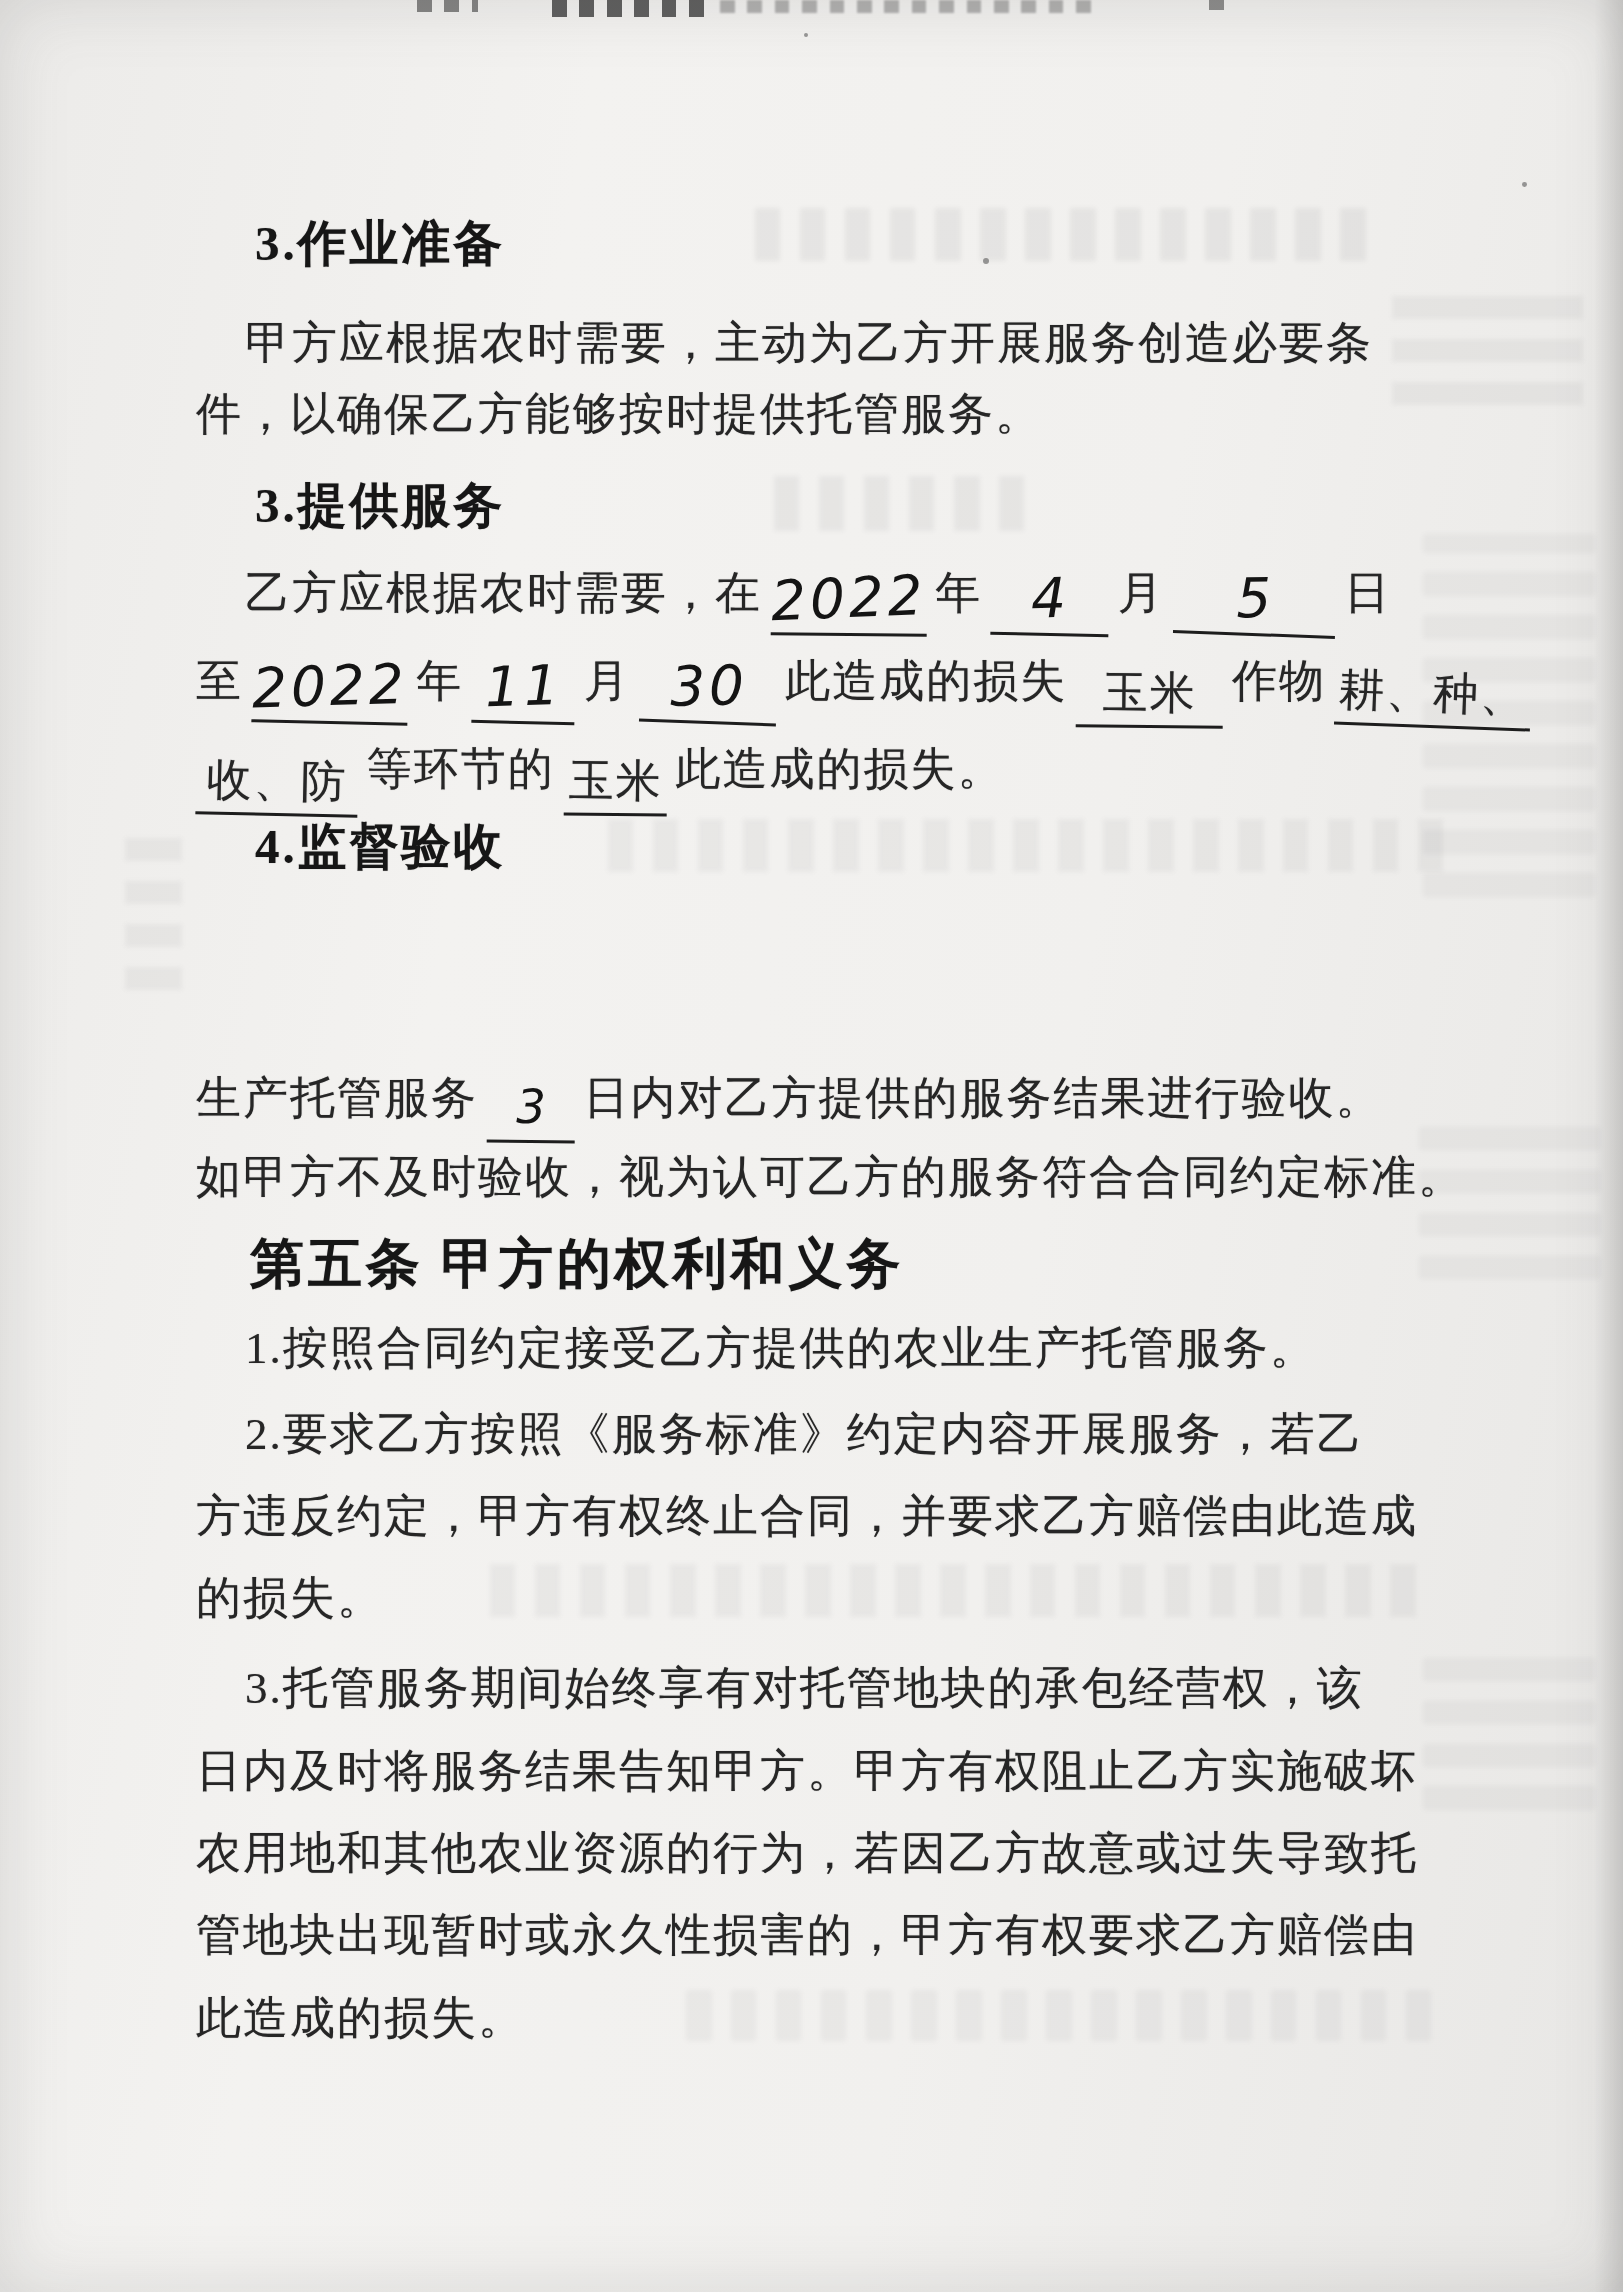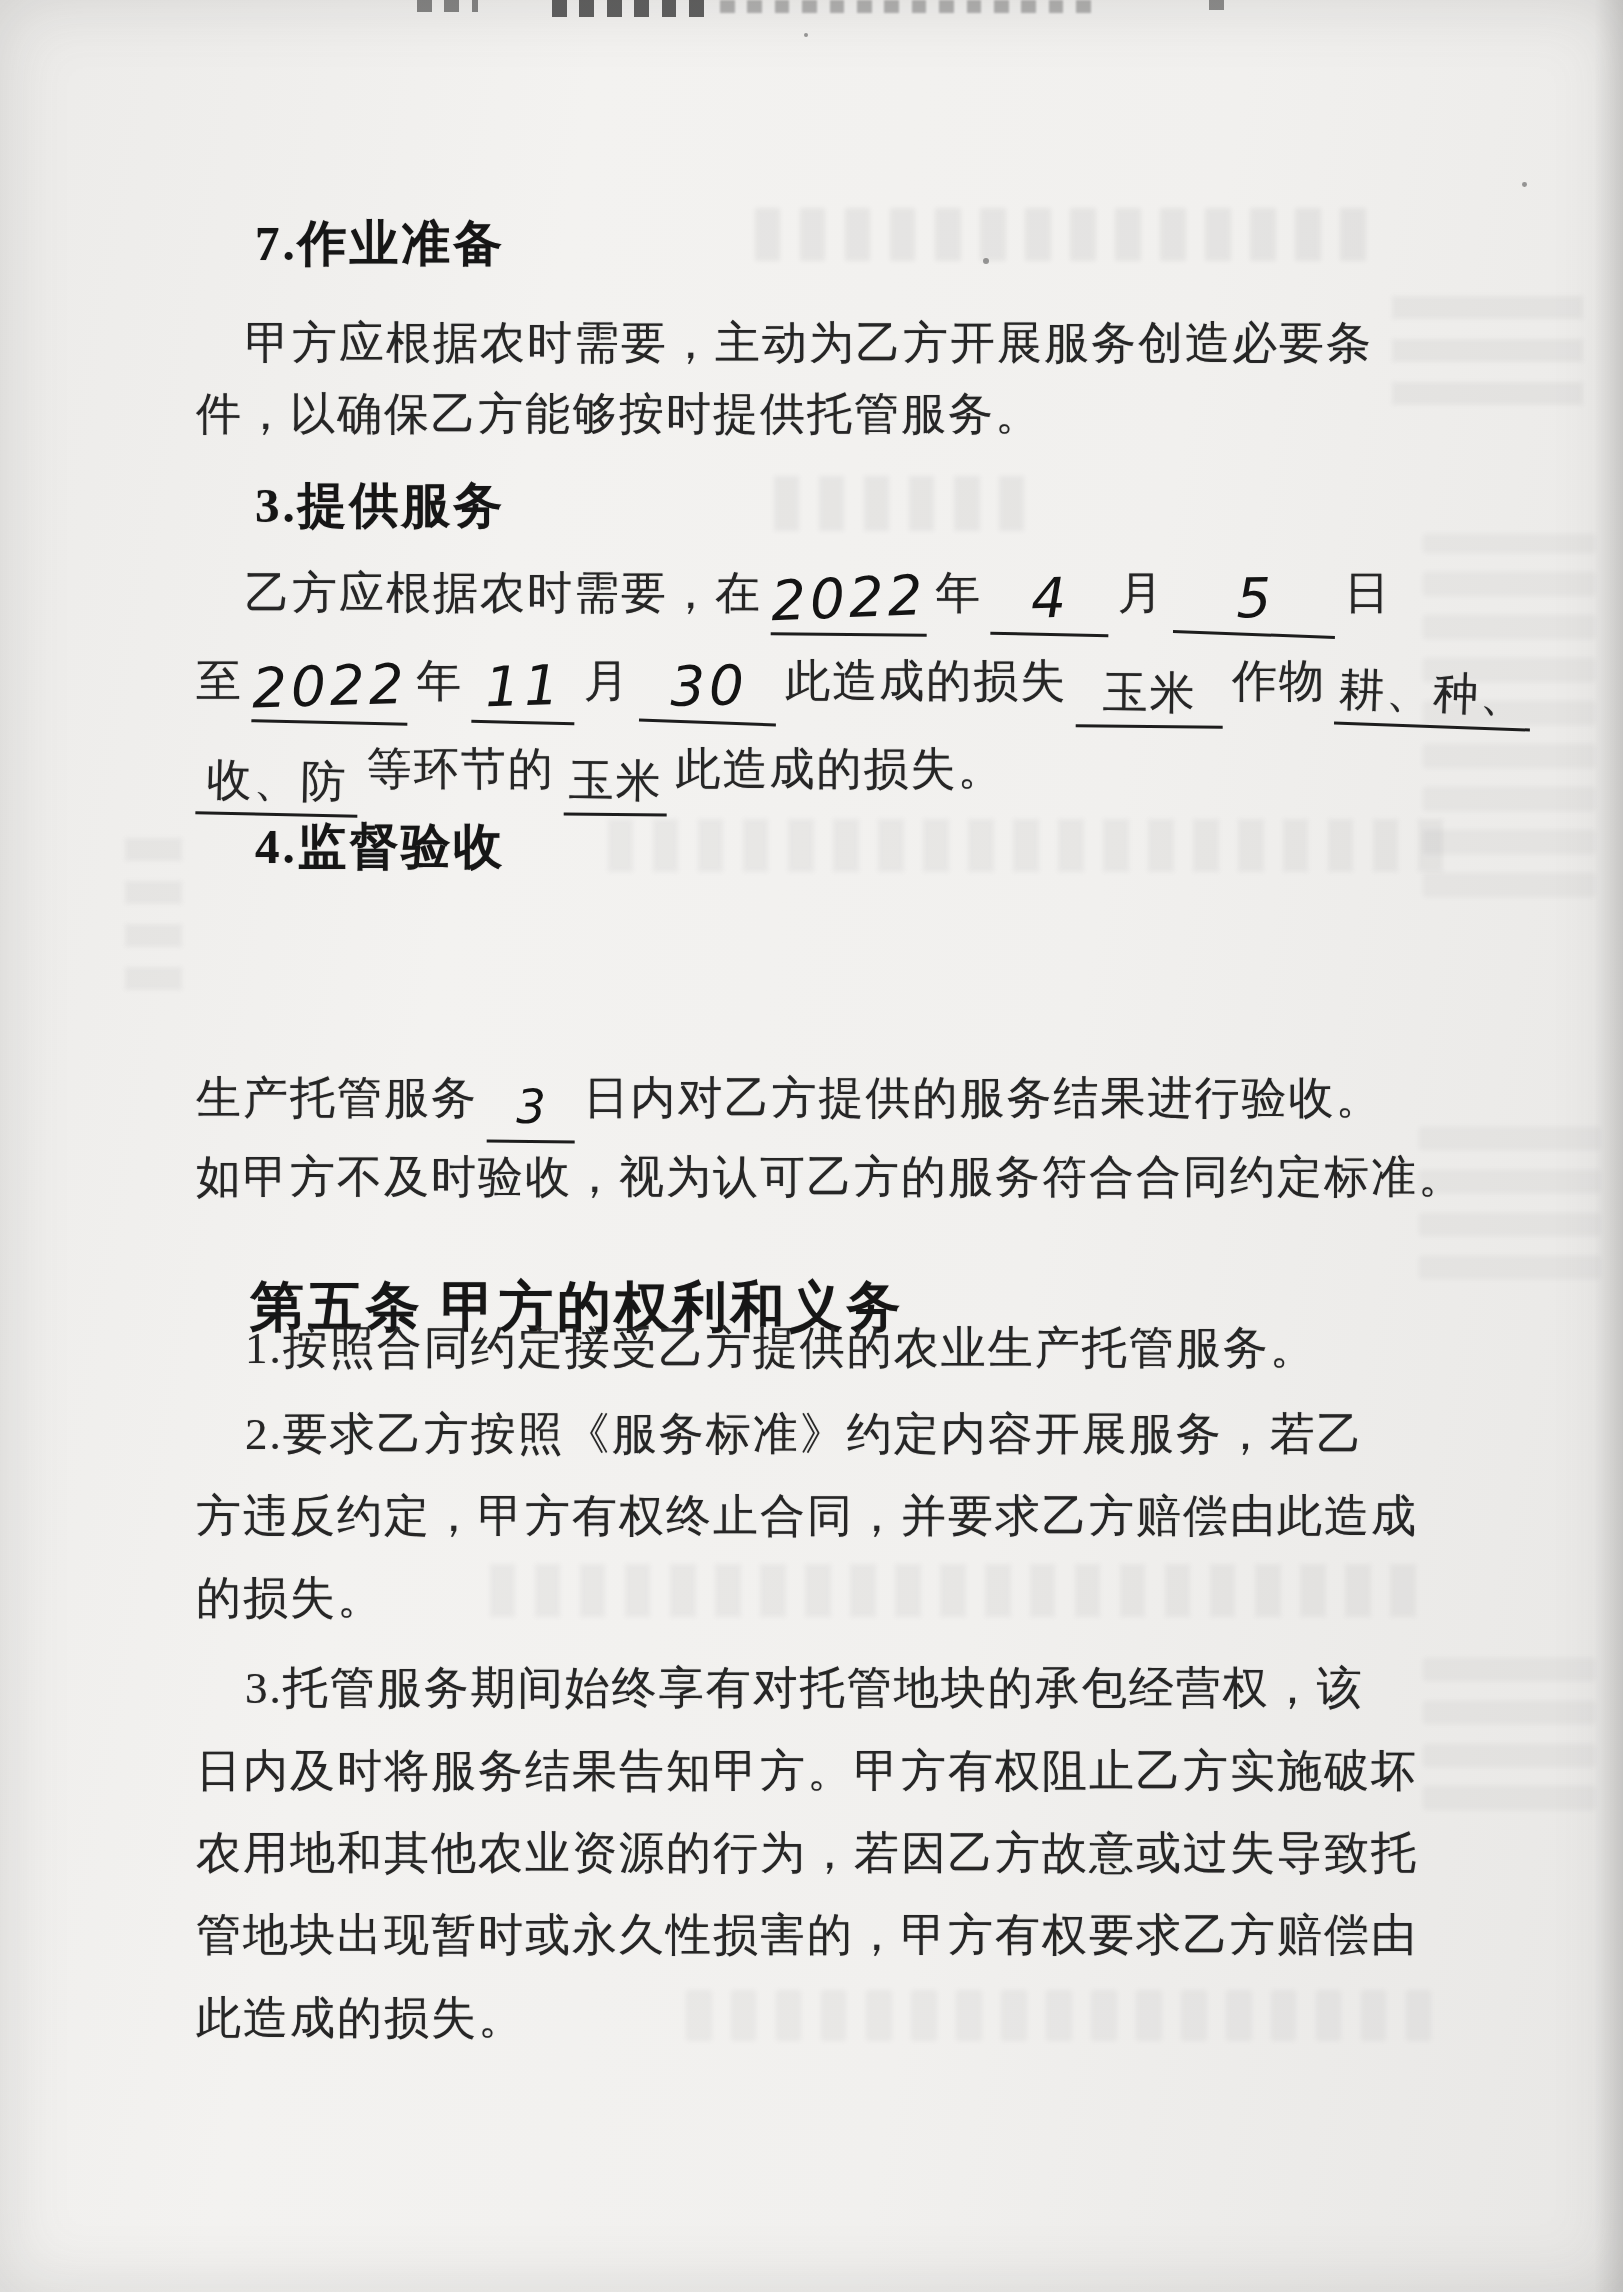--- a/index.html
+++ b/index.html
@@ -65,21 +65,21 @@
   <div class="bleed b9"></div>
   <div class="bleed v b10"></div>
   <div class="frag f1"></div>
   <div class="frag f2"></div>
   <div class="frag f3"></div>
   <div class="frag f4"></div>
   <div class="speck sp1"></div>
   <div class="speck sp2"></div>
   <div class="speck sp3"></div>
 
-  <div class="line heading" style="left:255px;top:211px">7.作业准备</div>
+  <div class="line heading" style="left:255px;top:211px">3.作业准备</div>
   <div class="line" style="left:245px;top:313px">甲方应根据农时需要，主动为乙方开展服务创造必要条</div>
   <div class="line" style="left:196px;top:384px">件，以确保乙方能够按时提供托管服务。</div>
 
   <div class="line heading" style="left:255px;top:473px">3.提供服务</div>
 
   <div class="line" style="left:245px;top:563px">
     <span>乙方应根据农时需要，在</span><span class="blank w150 tilt0"><span class="hand">2022</span></span><span>年</span><span class="blank w120 tilt1"><span class="hand">4</span></span><span>月</span><span class="blank w165 tilt2"><span class="hand">5</span></span><span>日</span>
   </div>
 
   <div class="line" style="left:196px;top:651px">
@@ -92,21 +92,21 @@
 
   <div class="line heading" style="left:255px;top:814px">4.监督验收</div>
 
 
   <div class="line" style="left:196px;top:1068px">
     <span>生产托管服务</span><span class="blank w90 tilt0"><span class="hand hand-sm">3</span></span><span>日内对乙方提供的服务结果进行验收。</span>
   </div>
 
   <div class="line" style="left:196px;top:1147px">如甲方不及时验收，视为认可乙方的服务符合合同约定标准。</div>
 
-  <div class="line heading heading-lg" style="left:250px;top:1271px">第五条 甲方的权利和义务</div>
+  <div class="line heading heading-lg" style="left:250px;top:1228px">第五条 甲方的权利和义务</div>
 
   <div class="line" style="left:245px;top:1318px">1.按照合同约定接受乙方提供的农业生产托管服务。</div>
 
   <div class="line" style="left:245px;top:1404px">2.要求乙方按照《服务标准》约定内容开展服务，若乙</div>
   <div class="line" style="left:196px;top:1486px">方违反约定，甲方有权终止合同，并要求乙方赔偿由此造成</div>
   <div class="line" style="left:196px;top:1568px">的损失。</div>
 
   <div class="line" style="left:245px;top:1658px">3.托管服务期间始终享有对托管地块的承包经营权，该</div>
   <div class="line" style="left:196px;top:1741px">日内及时将服务结果告知甲方。甲方有权阻止乙方实施破坏</div>
   <div class="line" style="left:196px;top:1823px">农用地和其他农业资源的行为，若因乙方故意或过失导致托</div>

